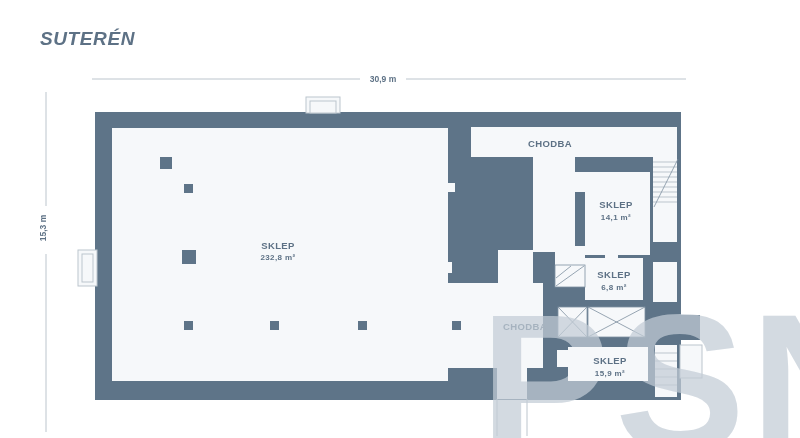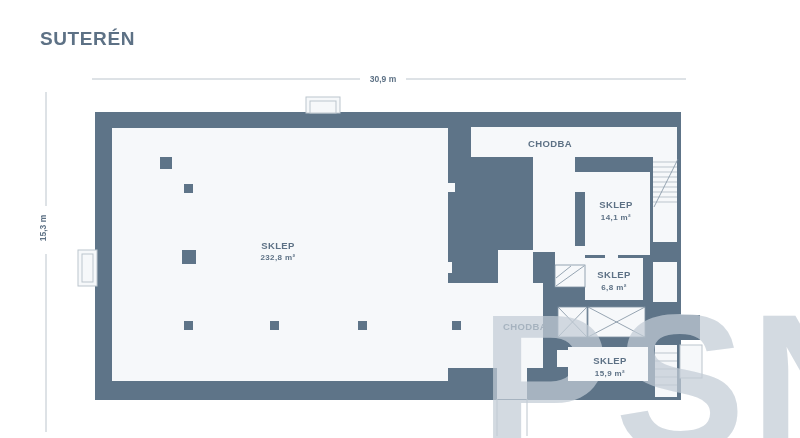--- a/index.html
+++ b/index.html
@@ -8,20 +8,21 @@
   }
   html,body{margin:0;padding:0;}
   body{
     width:800px;height:438px;overflow:hidden;background:#ffffff;
     font-family:"Liberation Sans", sans-serif;position:relative;
   }
   .title{
     position:absolute;left:40px;top:28px;
     font-size:19px;font-weight:bold;letter-spacing:0.6px;
     color:var(--label);
+    font-style:italic;
   }
   svg{position:absolute;left:0;top:0;}
   .wall{fill:var(--wall);stroke:none;}
   .floor{fill:var(--floor);stroke:none;}
   .ln{stroke:var(--line);stroke-width:1;fill:none;}
   .thin{stroke:var(--line);stroke-width:1;fill:var(--floor);}
   .xln{stroke:#7d8fa0;stroke-width:0.8;fill:none;}
   .box{stroke:#7d8fa0;stroke-width:0.8;fill:var(--floor);}
   .lbl{fill:var(--label);font-family:"Liberation Sans",sans-serif;
        font-size:9.5px;font-weight:bold;letter-spacing:0.4px;text-anchor:middle;}

